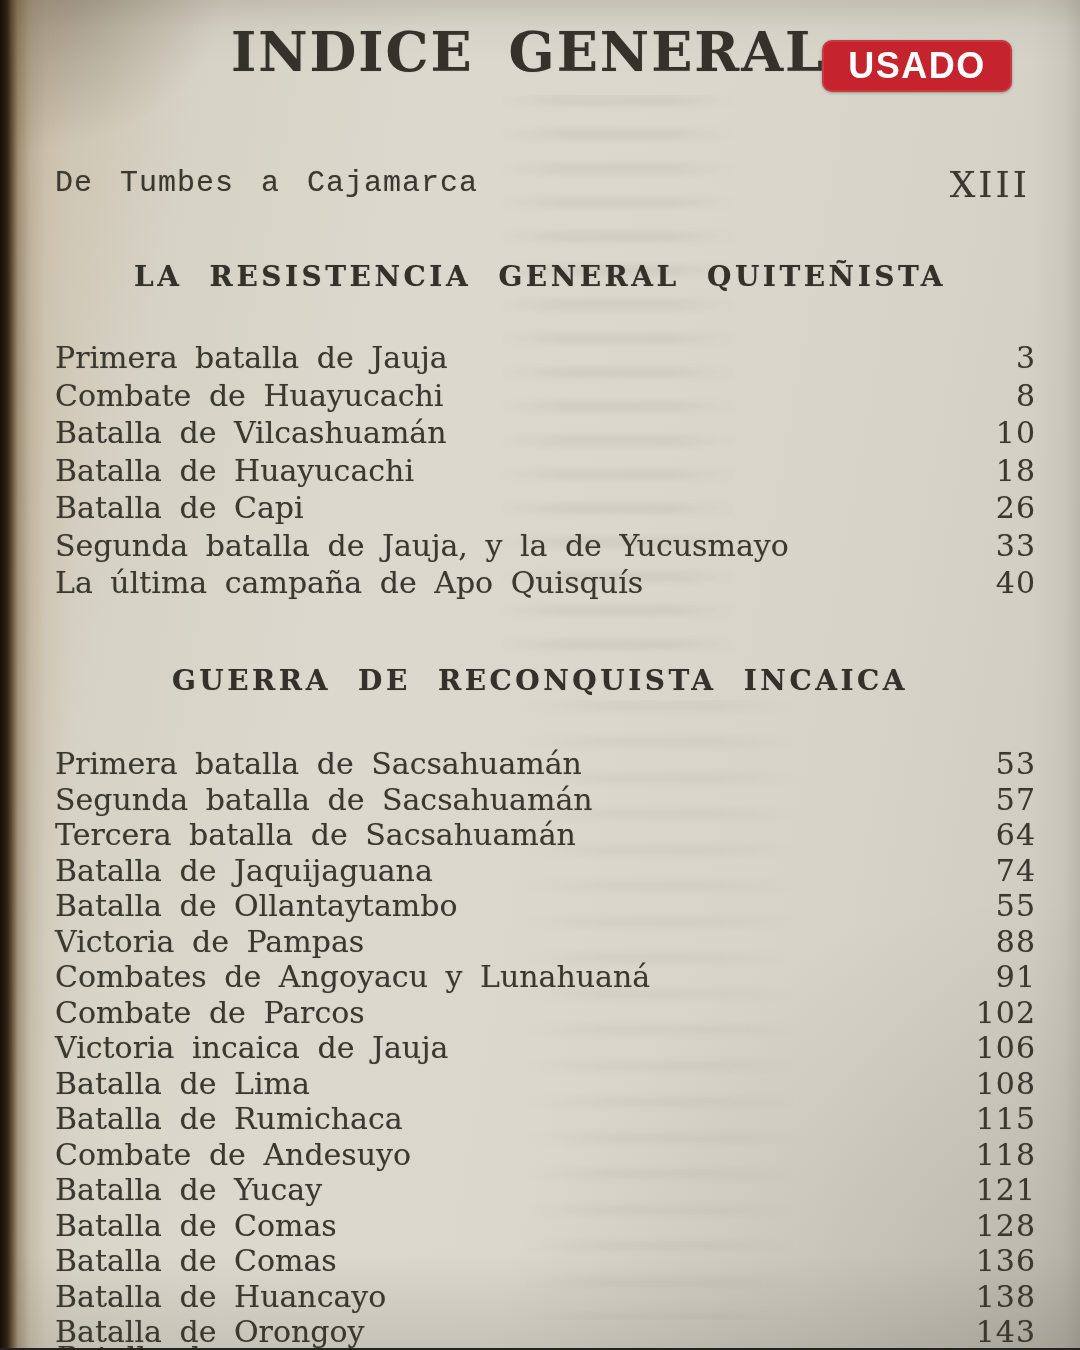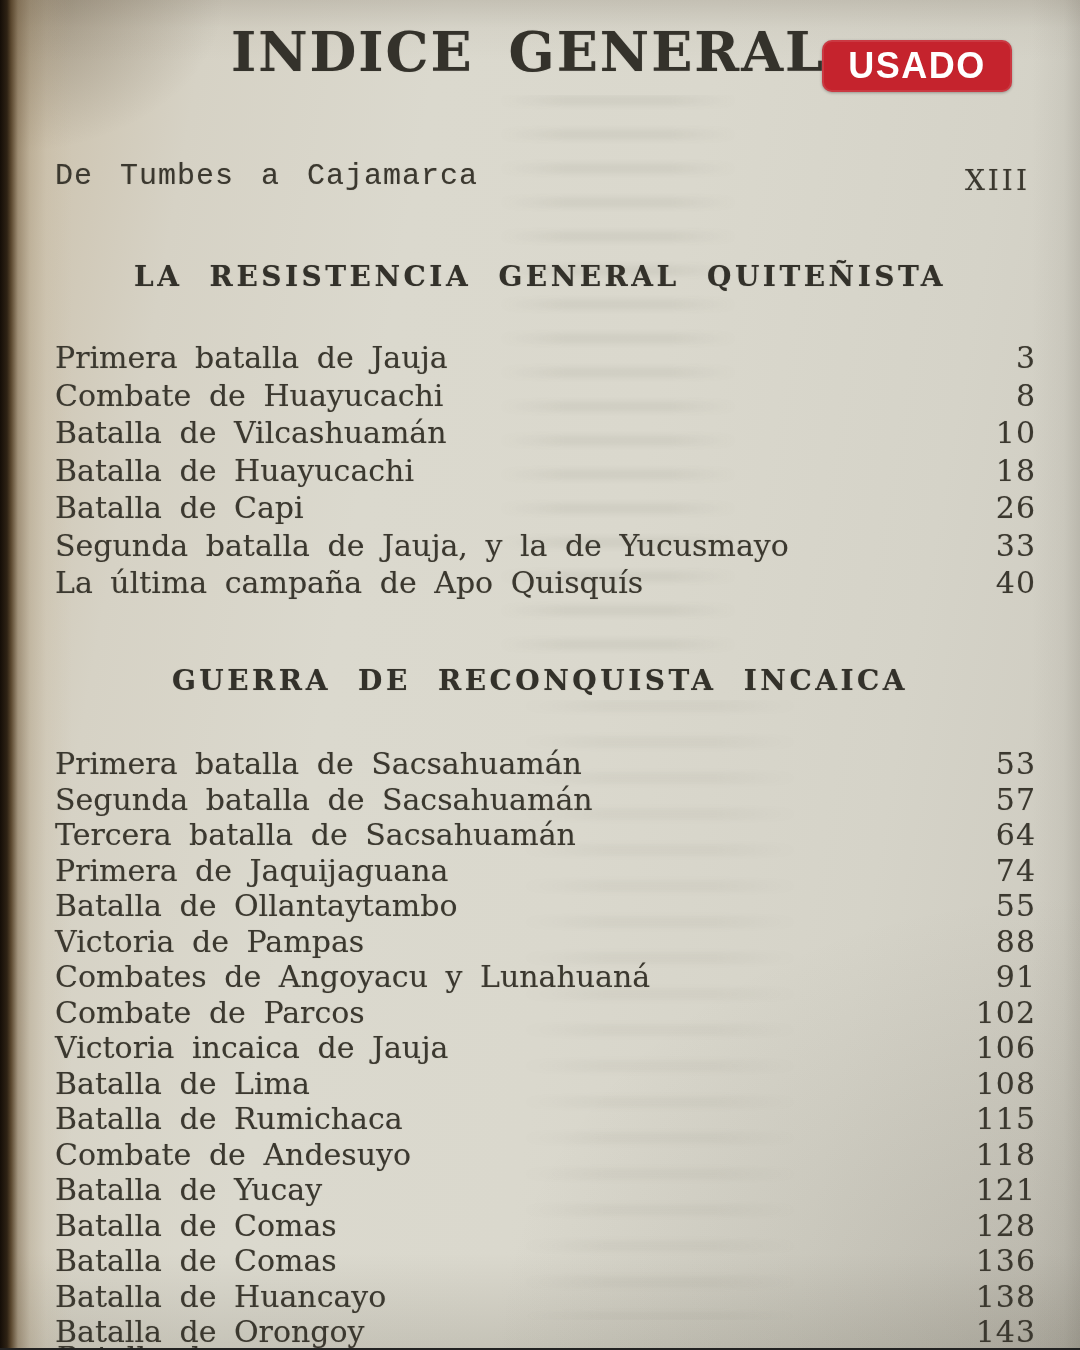--- a/index.html
+++ b/index.html
@@ -46,21 +46,21 @@
     background:#c5232d; color:#ffffff; border-radius:10px;
     font-family:"Liberation Sans", sans-serif; font-weight:700; font-size:36px;
     letter-spacing:1.5px;
     box-shadow:0 1px 3px rgba(0,0,0,.30), inset 0 0 0 2px rgba(255,255,255,.10);
   }
   .front-row{
     position:absolute; top:158px; left:55px; right:50px;
     display:flex; justify-content:space-between; align-items:baseline;
   }
   .front-label{font-size:30px; letter-spacing:1px; word-spacing:8px;font-family:Liberation Mono, monospace;}
-  .front-page{font-size:28px; letter-spacing:3px; transform:translateY(6px);}
+  .front-page{font-size:36px; letter-spacing:3px; transform:translateY(6px);}
   .sec{
     position:absolute; left:0; width:100%; margin:0; text-align:center;
     font-size:28px; font-weight:700; letter-spacing:3.5px; word-spacing:14px;
     color:#33312a; text-shadow:0 0 1px rgba(51,49,42,.35);
   }
   .sec1{top:260px;}
   .sec2{top:664px;}
   .entries{position:absolute; left:55px; right:44px;}
   .entries1{top:340px;}
   .entries2{top:746px;}
@@ -141,21 +141,21 @@
         <span class="etitle ink">Segunda batalla de Sacsahuamán</span>
         <span class="epage ink">57</span>
       </div>
 
       <div class="toc-row">
         <span class="etitle ink">Tercera batalla de Sacsahuamán</span>
         <span class="epage ink">64</span>
       </div>
 
       <div class="toc-row">
-        <span class="etitle ink">Primera de Jaquijaguana</span>
+        <span class="etitle ink">Batalla de Jaquijaguana</span>
         <span class="epage ink">74</span>
       </div>
 
       <div class="toc-row">
         <span class="etitle ink">Batalla de Ollantaytambo</span>
         <span class="epage ink">55</span>
       </div>
 
       <div class="toc-row">
         <span class="etitle ink">Victoria de Pampas</span>

